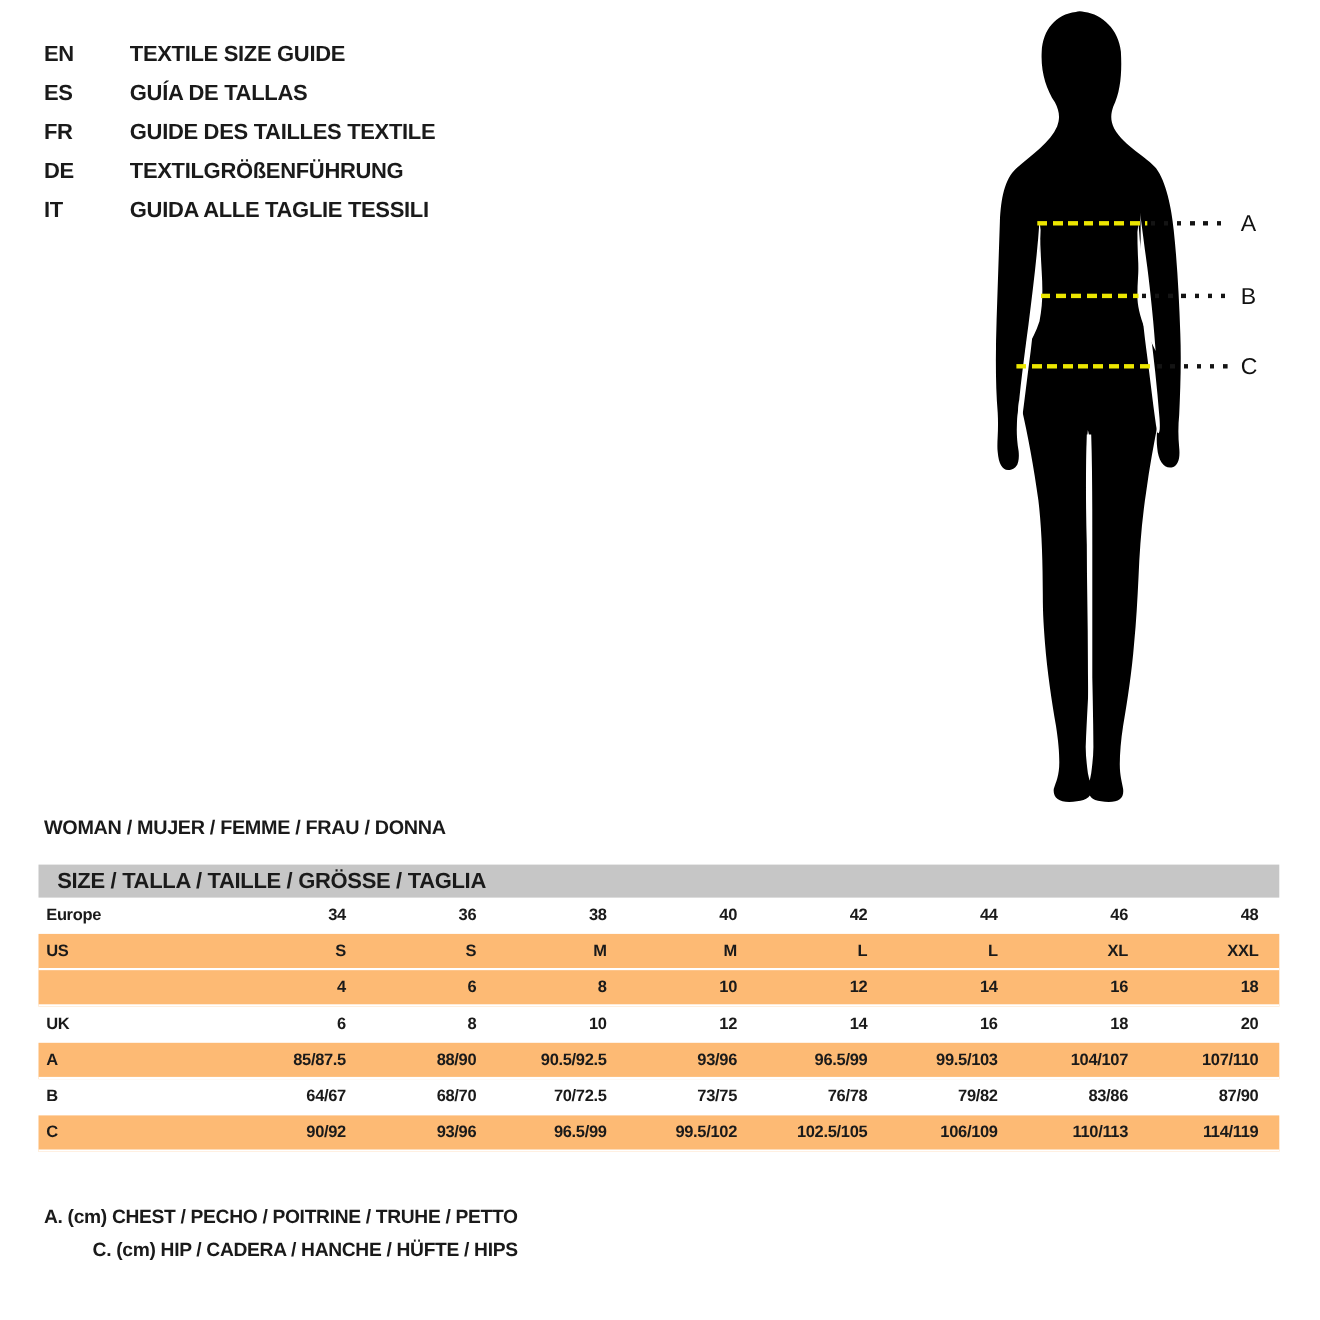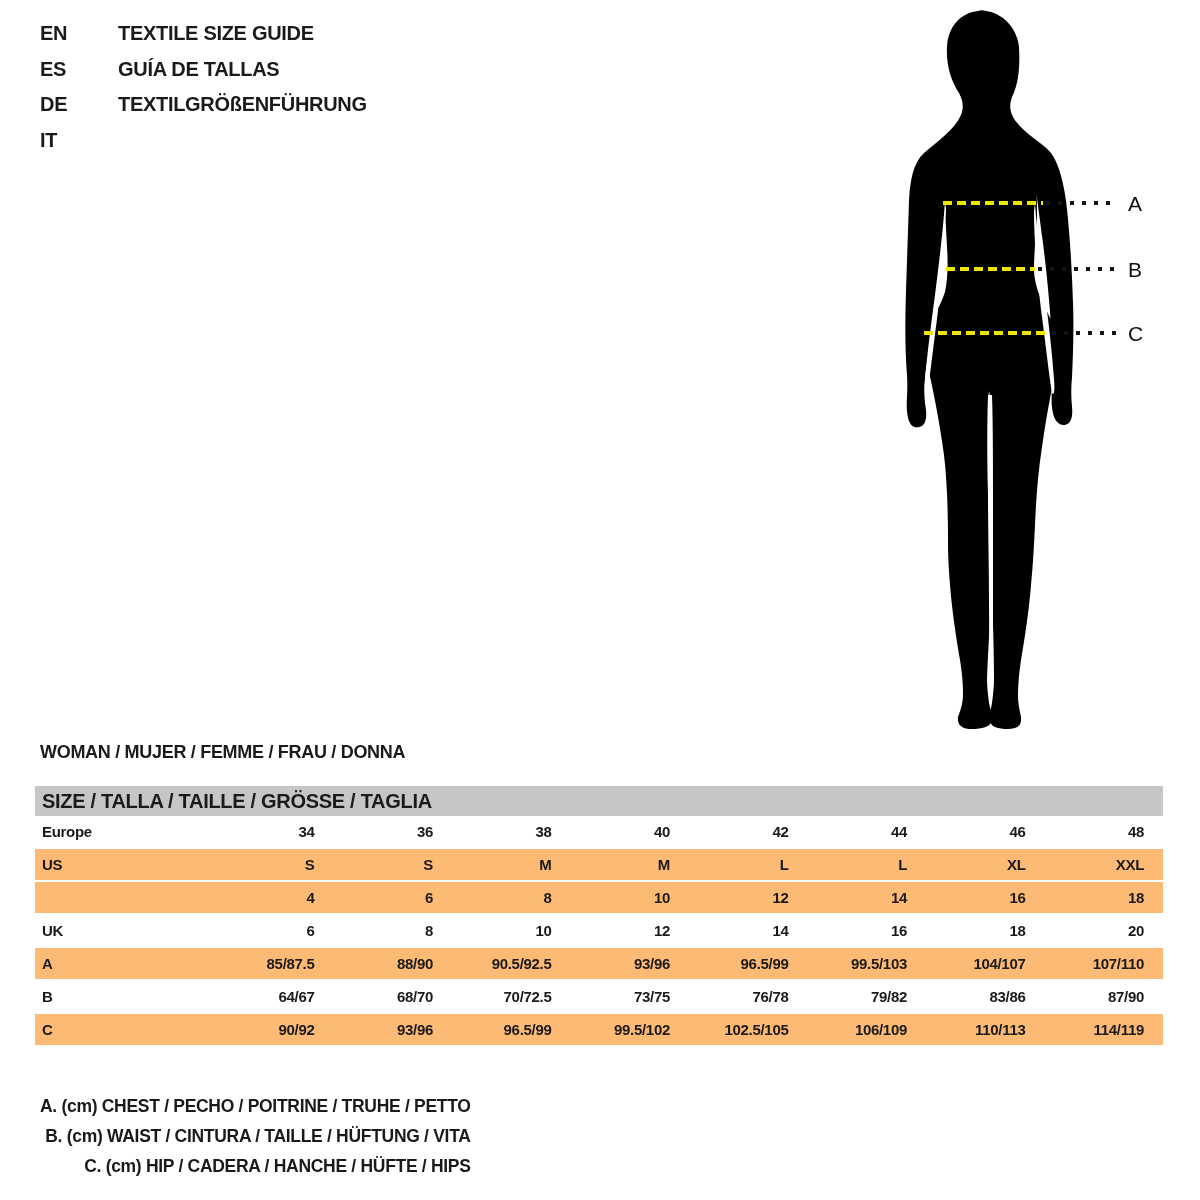--- a/index.html
+++ b/index.html
@@ -7,21 +7,21 @@
     width:1200px;height:1200px;
     background:#ffffff;
     font-family:"Liberation Sans","DejaVu Sans",sans-serif;
     color:#1a1a1a;
     position:relative;
     overflow:hidden;
   }
   .abs{position:absolute;}
 
   
-  #language-list{left:40px;top:16px;}
+  #language-list{left:40px;top:32px;}
   .lang-row{display:flex;height:35.5px;align-items:center;}
   .lang-code{width:78px;font-size:20px;font-weight:bold;letter-spacing:-0.3px;}
   .lang-label{font-size:20px;font-weight:bold;letter-spacing:-0.3px;white-space:nowrap;}
 
   
   #figure-wrap{left:900px;top:5px;width:180px;height:730px;color:#000;}
   #figure-wrap svg{display:block;width:180px;height:730px;}
 
   
   .marker-line-yellow{position:absolute;height:4px;
@@ -38,21 +38,21 @@
   .m2 .marker-line-yellow{left:924px;top:331px;width:125px;}
   .m2 .marker-line-dots{left:1052px;top:331px;width:64px;}
   .m2 .marker-letter{left:1128px;top:322px;}
 
   
   #section-title{left:40px;top:742px;font-size:18px;font-weight:bold;letter-spacing:-0.3px;}
 
   
   #size-table{left:35px;top:786px;width:1128px;}
   .thead{height:30px;background:#c6c6c6;display:flex;align-items:center;
-         padding-left:7px;box-sizing:border-box;font-size:20px;font-weight:bold;letter-spacing:-0.3px;}
+         padding-left:17px;box-sizing:border-box;font-size:20px;font-weight:bold;letter-spacing:-0.3px;}
   .trow{height:33px;display:flex;align-items:center;box-sizing:border-box;
         border-bottom:2px solid #ffffff;padding-right:19px;font-size:15px;font-weight:bold;letter-spacing:-0.3px;}
   .trow.shade{background:#fdba74;}
   .tlabel{width:161px;padding-left:7px;box-sizing:border-box;text-align:left;}
   .tcell{width:118.5px;text-align:right;}
 
   
   #legend{left:40px;top:1096px;}
   .legend-line{height:30px;font-size:17.5px;font-weight:bold;letter-spacing:-0.3px;white-space:nowrap;text-align:right;}
 </style>
@@ -62,25 +62,30 @@
 <div id="language-list" class="abs">
     <div class="lang-row">
       <span class="lang-code">EN</span>
       <span class="lang-label">TEXTILE SIZE GUIDE</span>
     </div>
     <div class="lang-row">
       <span class="lang-code">ES</span>
       <span class="lang-label">GUÍA DE TALLAS</span>
     </div>
     <div class="lang-row">
+      <span class="lang-code">FR</span>
+      <span class="lang-label">GUIDE DES TAILLES TEXTILE</span>
+    </div>
+    <div class="lang-row">
       <span class="lang-code">DE</span>
       <span class="lang-label">TEXTILGRÖßENFÜHRUNG</span>
     </div>
     <div class="lang-row">
       <span class="lang-code">IT</span>
+      <span class="lang-label">GUIDA ALLE TAGLIE TESSILI</span>
     </div>
   </div>
 
 <div id="figure-wrap" class="abs">
   <svg viewBox="0 0 180 730" aria-hidden="true">
     <path fill="currentColor" d="M78,6
       C60,8 48,22 47,42 C46,60 51,76 59,88 C63,96 64,102 61,110
       C55,124 38,136 24,148 C13,158 10,176 9,196
       C8,226 7,256 6,286 C5,316 5,346 7,370
       C8,388 6,398 7,406 C8,418 12,424 19,422 C25,421 27,414 26,405
@@ -218,15 +223,14 @@
         <div class="tcell">102.5/105</div>
         <div class="tcell">106/109</div>
         <div class="tcell">110/113</div>
         <div class="tcell">114/119</div>
       </div>
     </div>
 </div>
 
 <div id="legend" class="abs">
     <div class="legend-line">A. (cm) CHEST / PECHO / POITRINE / TRUHE / PETTO</div>
-    <div class="legend-line">B. (cm) WAIST / CINTURA / TAILLE / HÜFTUNG / VITA</div>
     <div class="legend-line">C. (cm) HIP / CADERA / HANCHE / HÜFTE / HIPS</div>
   </div>
 
 </body></html>

